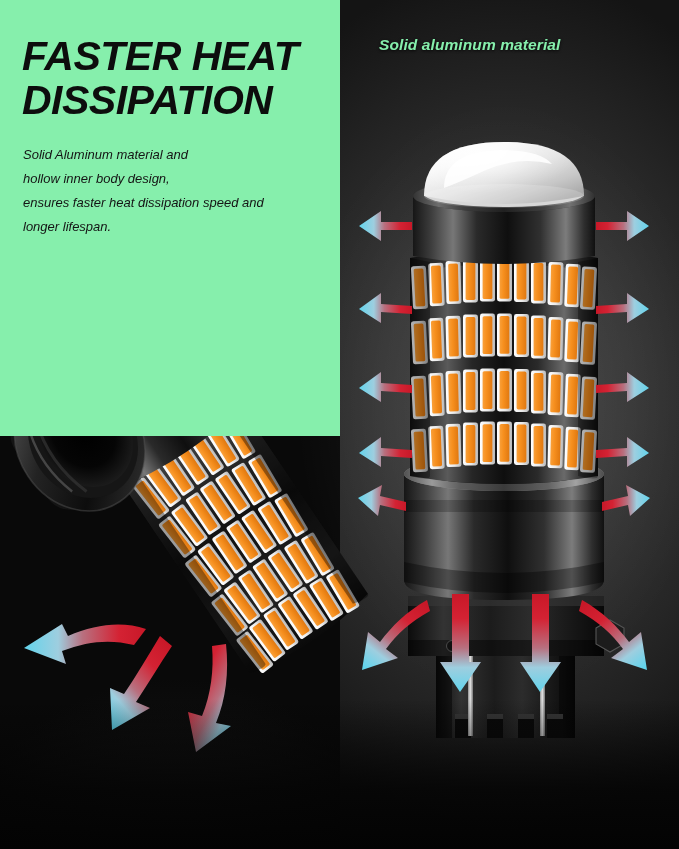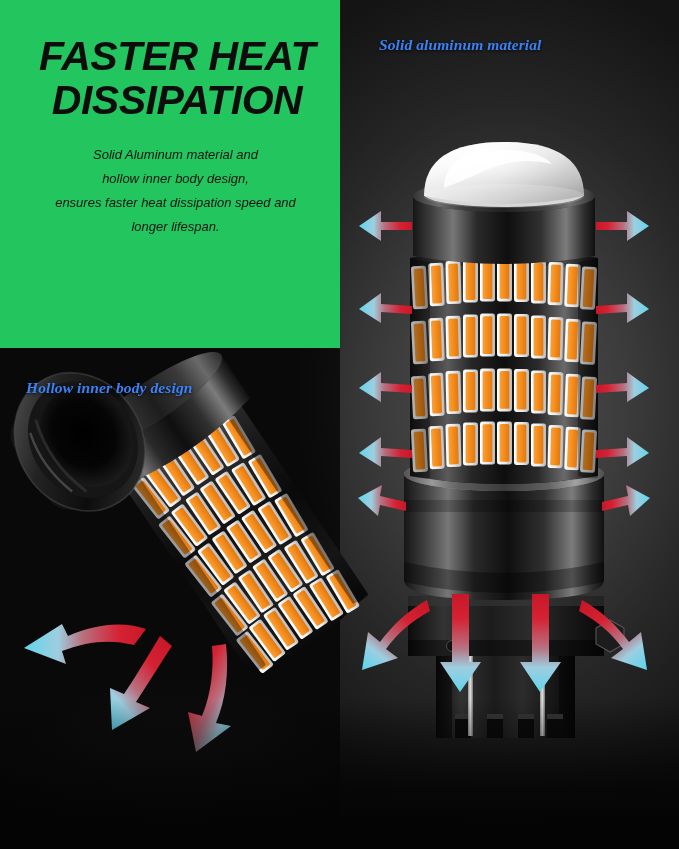--- a/index.html
+++ b/index.html
@@ -41,24 +41,23 @@
     left: 0; bottom: 0;
     width: 679px; height: 150px;
     background: linear-gradient(180deg, rgba(5,5,5,0) 0%, rgba(4,4,4,0.85) 60%, #030303 100%);
     pointer-events: none;
   }
 
   
   .yellow-panel {
     position: absolute;
     left: 0; top: 0;
-    width: 340px; height: 348px;
-    background: #22c55e;
+    width: 340px; height: 436px;
+    background: #86efac;
     overflow: hidden;
-    text-align: center;
   }
   .headline {
     position: absolute;
     left: 22px;
     top: 34px;
     width: 310px;
     margin: 0;
     font-family: "Liberation Sans", sans-serif;
     font-weight: 700;
     font-style: italic;
@@ -79,26 +78,26 @@
     font-style: italic;
     font-size: 13px;
     line-height: 24px;
     color: #141414;
   }
 
   
   .caption {
     position: absolute;
     margin: 0;
-    font-family: Liberation Serif, serif;
+    font-family: Liberation Sans, sans-serif;
     font-weight: 700;
     font-style: italic;
     font-size: 15.5px;
     letter-spacing: 0.1px;
-    color: #3b82f6;
+    color: #86efac;
     text-shadow: 0 1px 3px rgba(0,0,0,0.85);
     white-space: nowrap;
   }
   .caption-right { left: 379px; top: 36px; }
   .caption-left  { left: 26px;  top: 379px; }
 
   
   .stage {
     position: absolute;
     left: 0; top: 0;
@@ -516,15 +515,14 @@
 
   <div class="bg-bottom-fade"></div>
 
   <div class="yellow-panel">
     <h1 class="headline">FASTER HEAT<br>DISSIPATION</h1>
     <p class="subcopy">Solid Aluminum material and<br>hollow inner body design,<br>ensures faster heat dissipation speed and<br>longer lifespan.</p>
   </div>
 
   <p class="caption caption-right">Solid aluminum material</p>
 
-  <p class="caption caption-left">Hollow inner body design</p>
 
 </div>
 
 </body></html>

